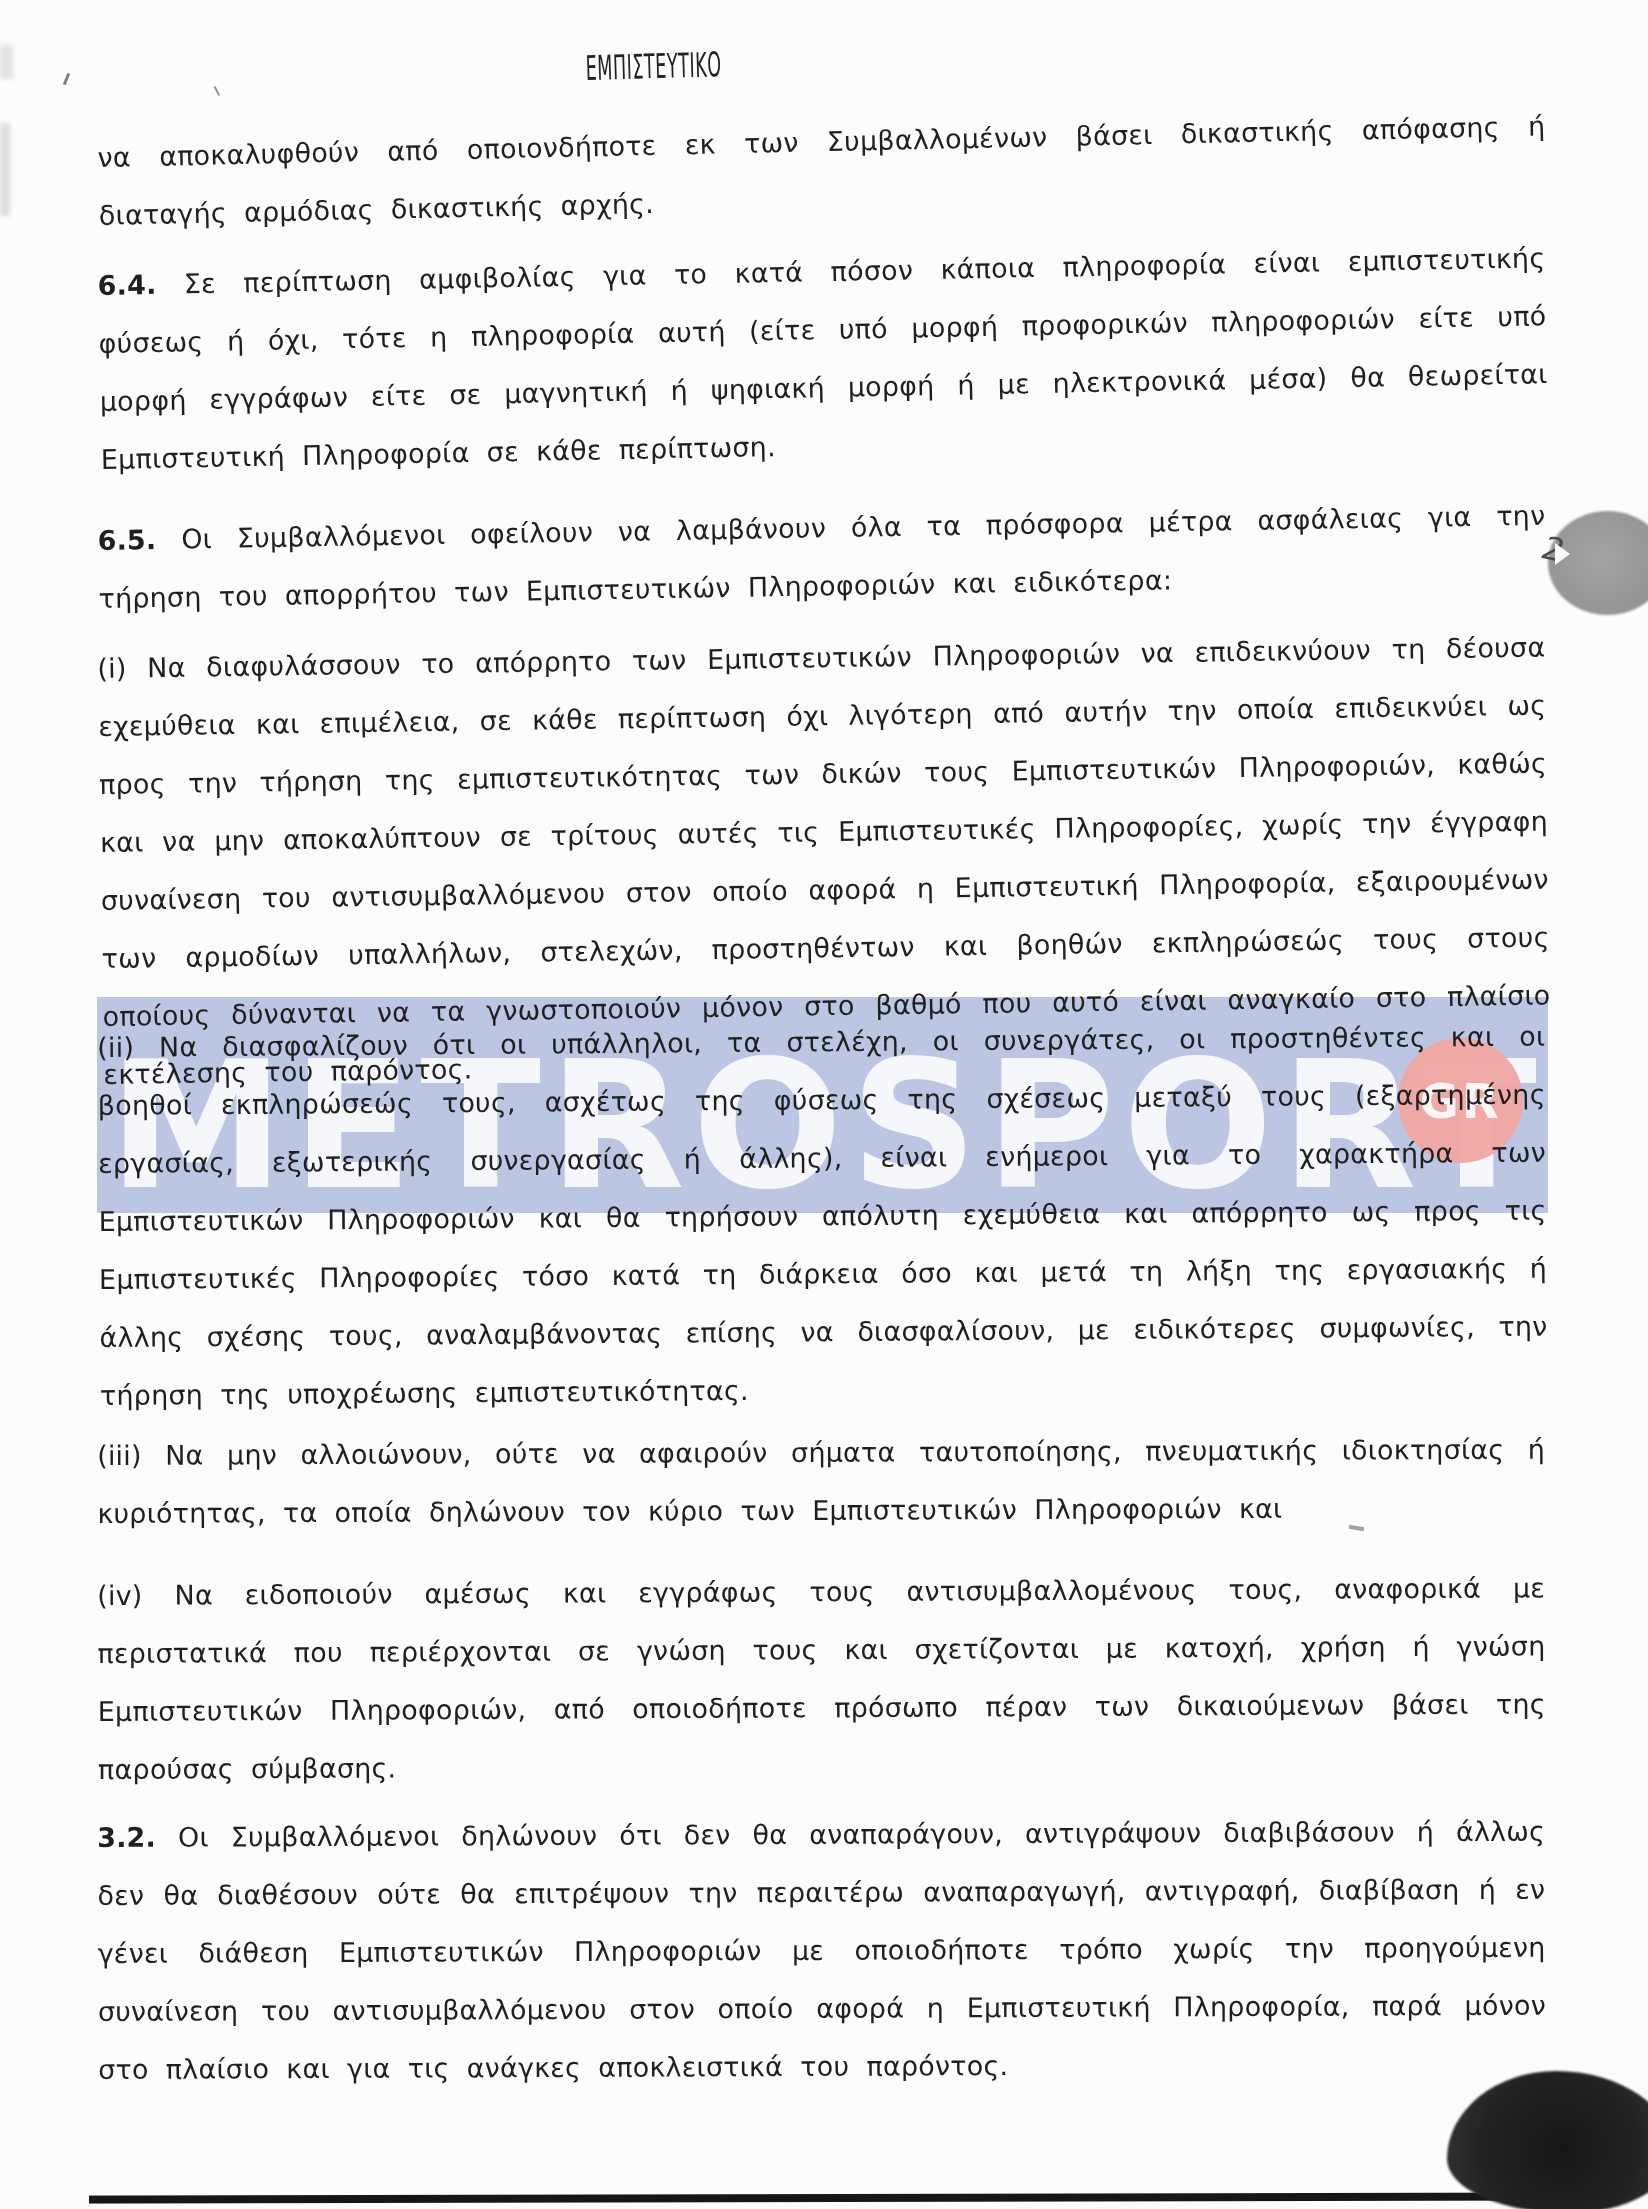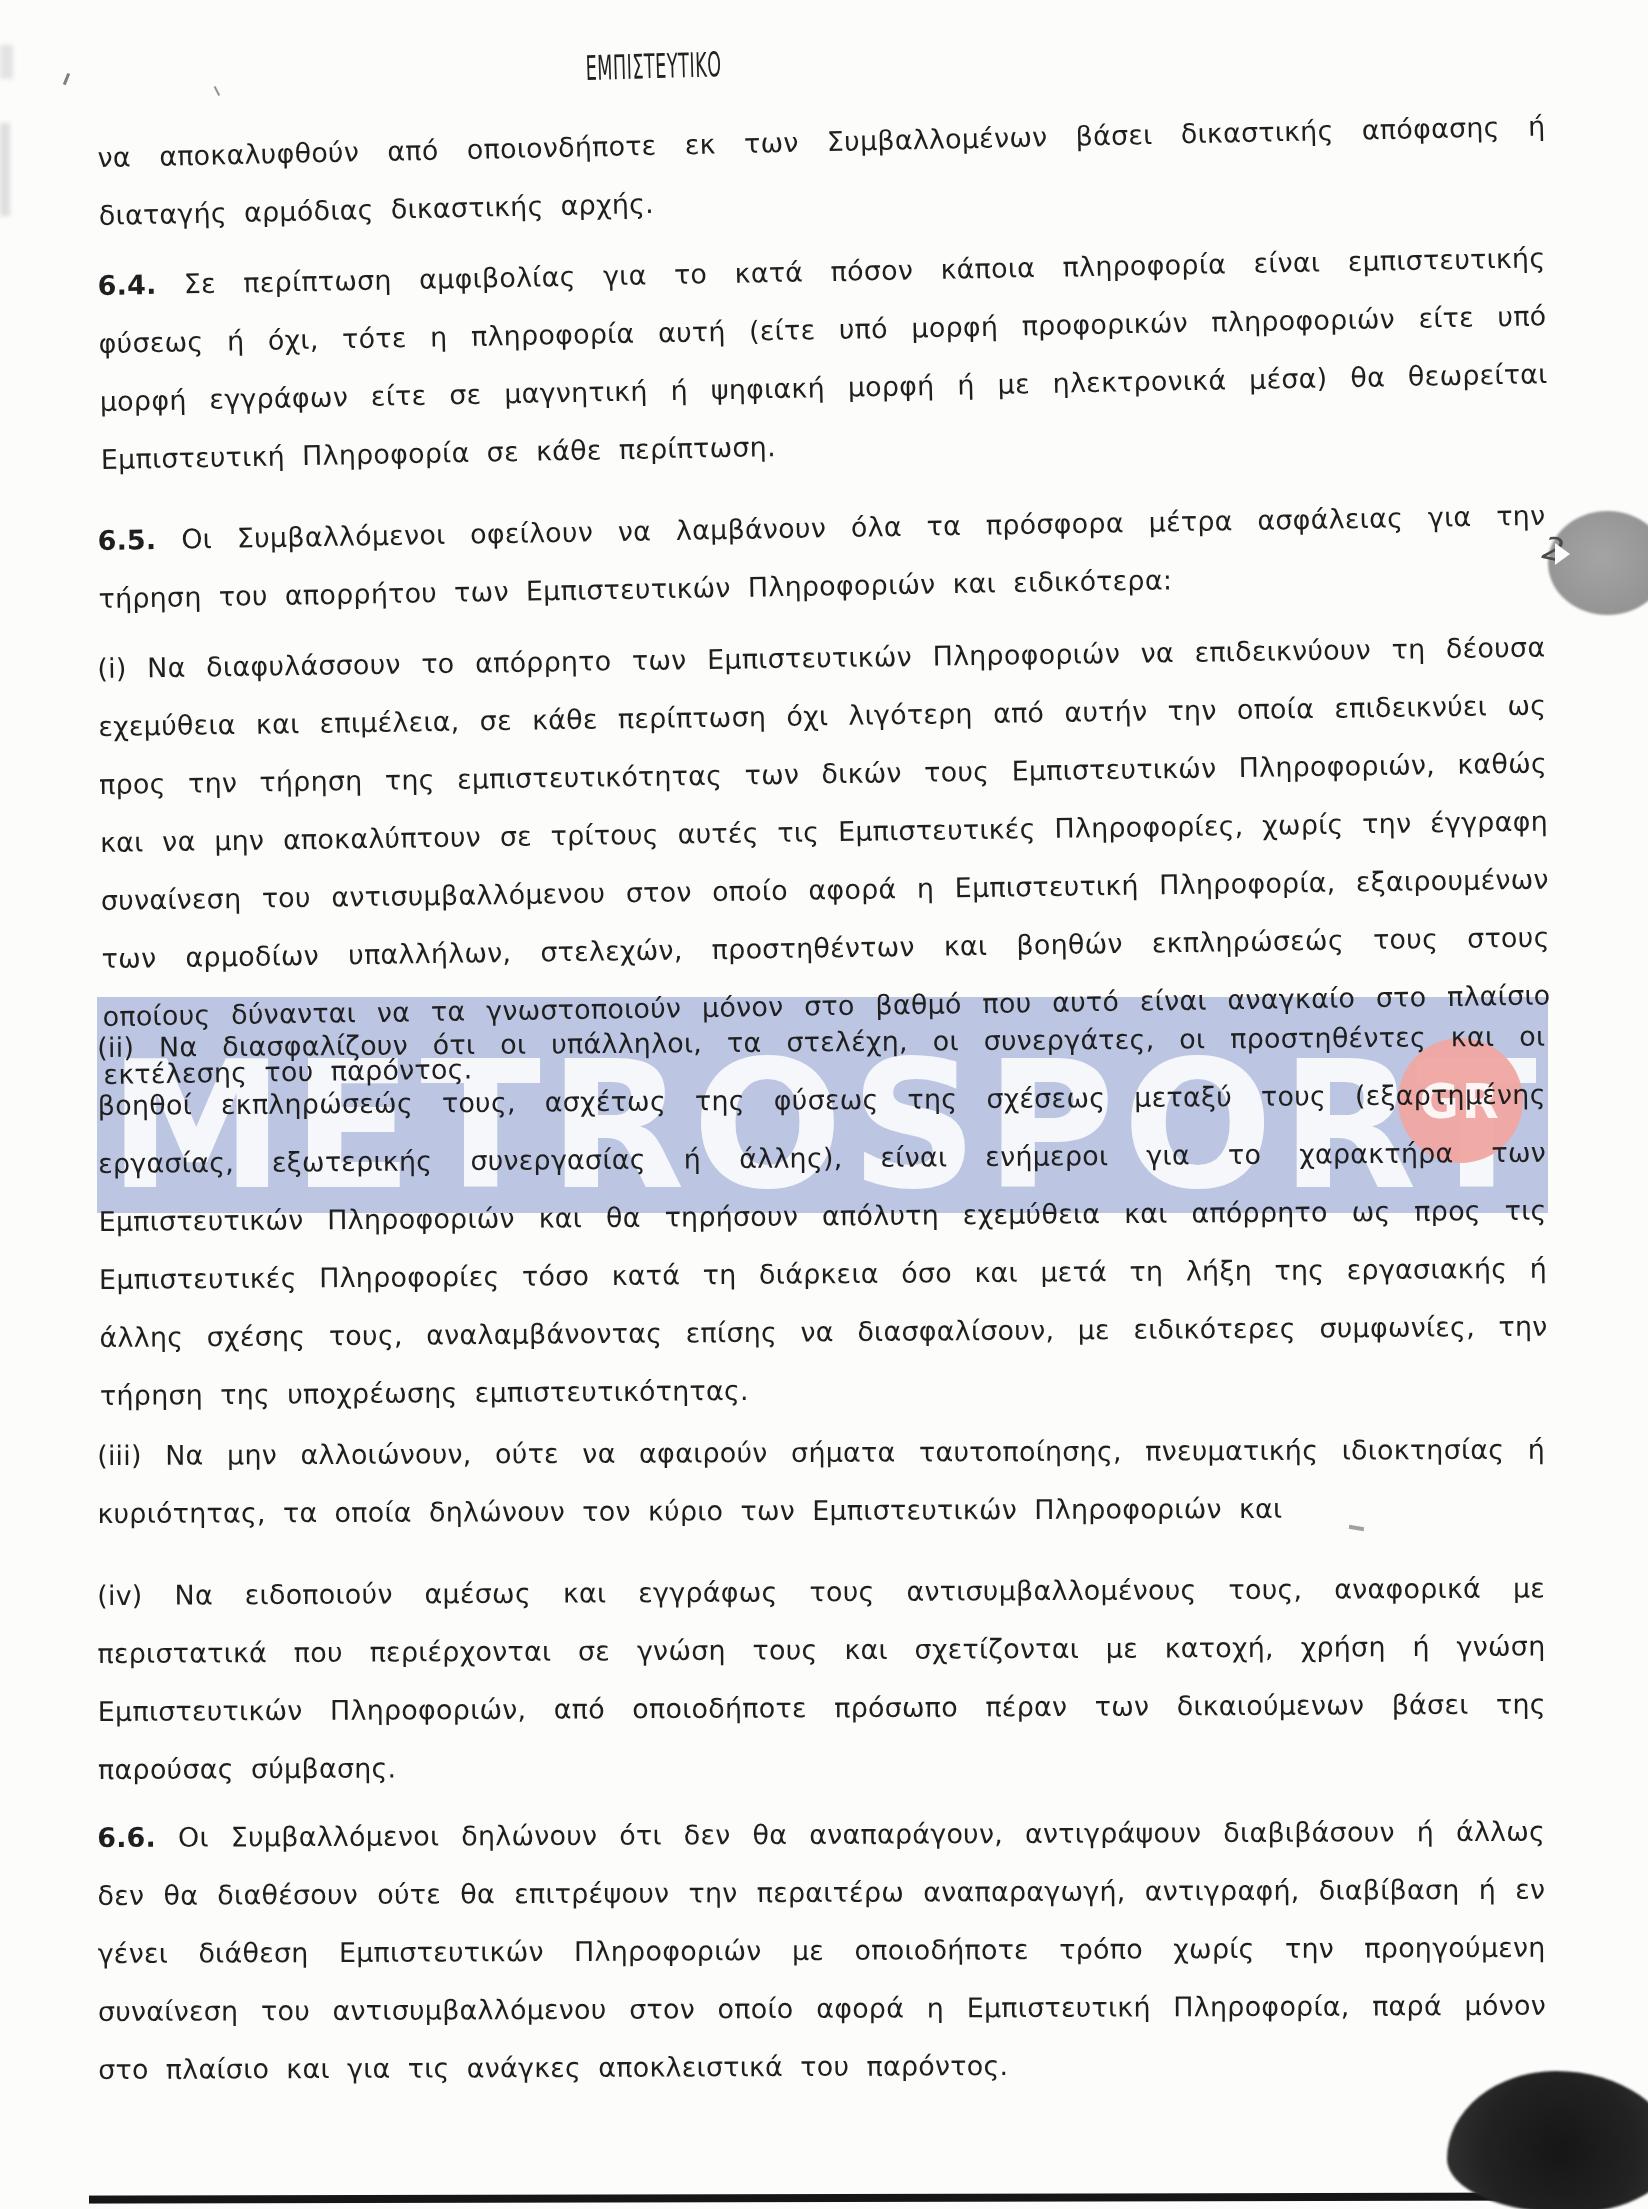--- a/index.html
+++ b/index.html
@@ -140,21 +140,21 @@
     <span class="plabel plain">(iii)</span>
     <span>Να μην αλλοιώνουν, ούτε να αφαιρούν σήματα ταυτοποίησης, πνευματικής ιδιοκτησίας ή κυριότητας, τα οποία δηλώνουν τον κύριο των Εμπιστευτικών Πληροφοριών και</span>
   </p>
 
   <p class="para" id="p-iv">
     <span class="plabel plain">(iv)</span>
     <span>Να ειδοποιούν αμέσως και εγγράφως τους αντισυμβαλλομένους τους, αναφορικά με περιστατικά που περιέρχονται σε γνώση τους και σχετίζονται με κατοχή, χρήση ή γνώση Εμπιστευτικών Πληροφοριών, από οποιοδήποτε πρόσωπο πέραν των δικαιούμενων βάσει της παρούσας σύμβασης.</span>
   </p>
 
   <p class="para" id="p-66">
-    <span class="plabel">6.6.</span>
+    <span class="plabel">3.2.</span>
     <span>Οι Συμβαλλόμενοι δηλώνουν ότι δεν θα αναπαράγουν, αντιγράψουν διαβιβάσουν ή άλλως δεν θα διαθέσουν ούτε θα επιτρέψουν την περαιτέρω αναπαραγωγή, αντιγραφή, διαβίβαση ή εν γένει διάθεση Εμπιστευτικών Πληροφοριών με οποιοδήποτε τρόπο χωρίς την προηγούμενη συναίνεση του αντισυμβαλλόμενου στον οποίο αφορά η Εμπιστευτική Πληροφορία, παρά μόνον στο πλαίσιο και για τις ανάγκες αποκλειστικά του παρόντος.</span>
   </p>
 
   <div class="page-num">2</div>
   <div class="blob-mid"></div>
   <div class="blob-notch"></div>
   <div class="blob-bottom"></div>
   <div class="bottom-line"></div>
   <div class="edge-smudge1"></div>
   <div class="edge-smudge2"></div>

